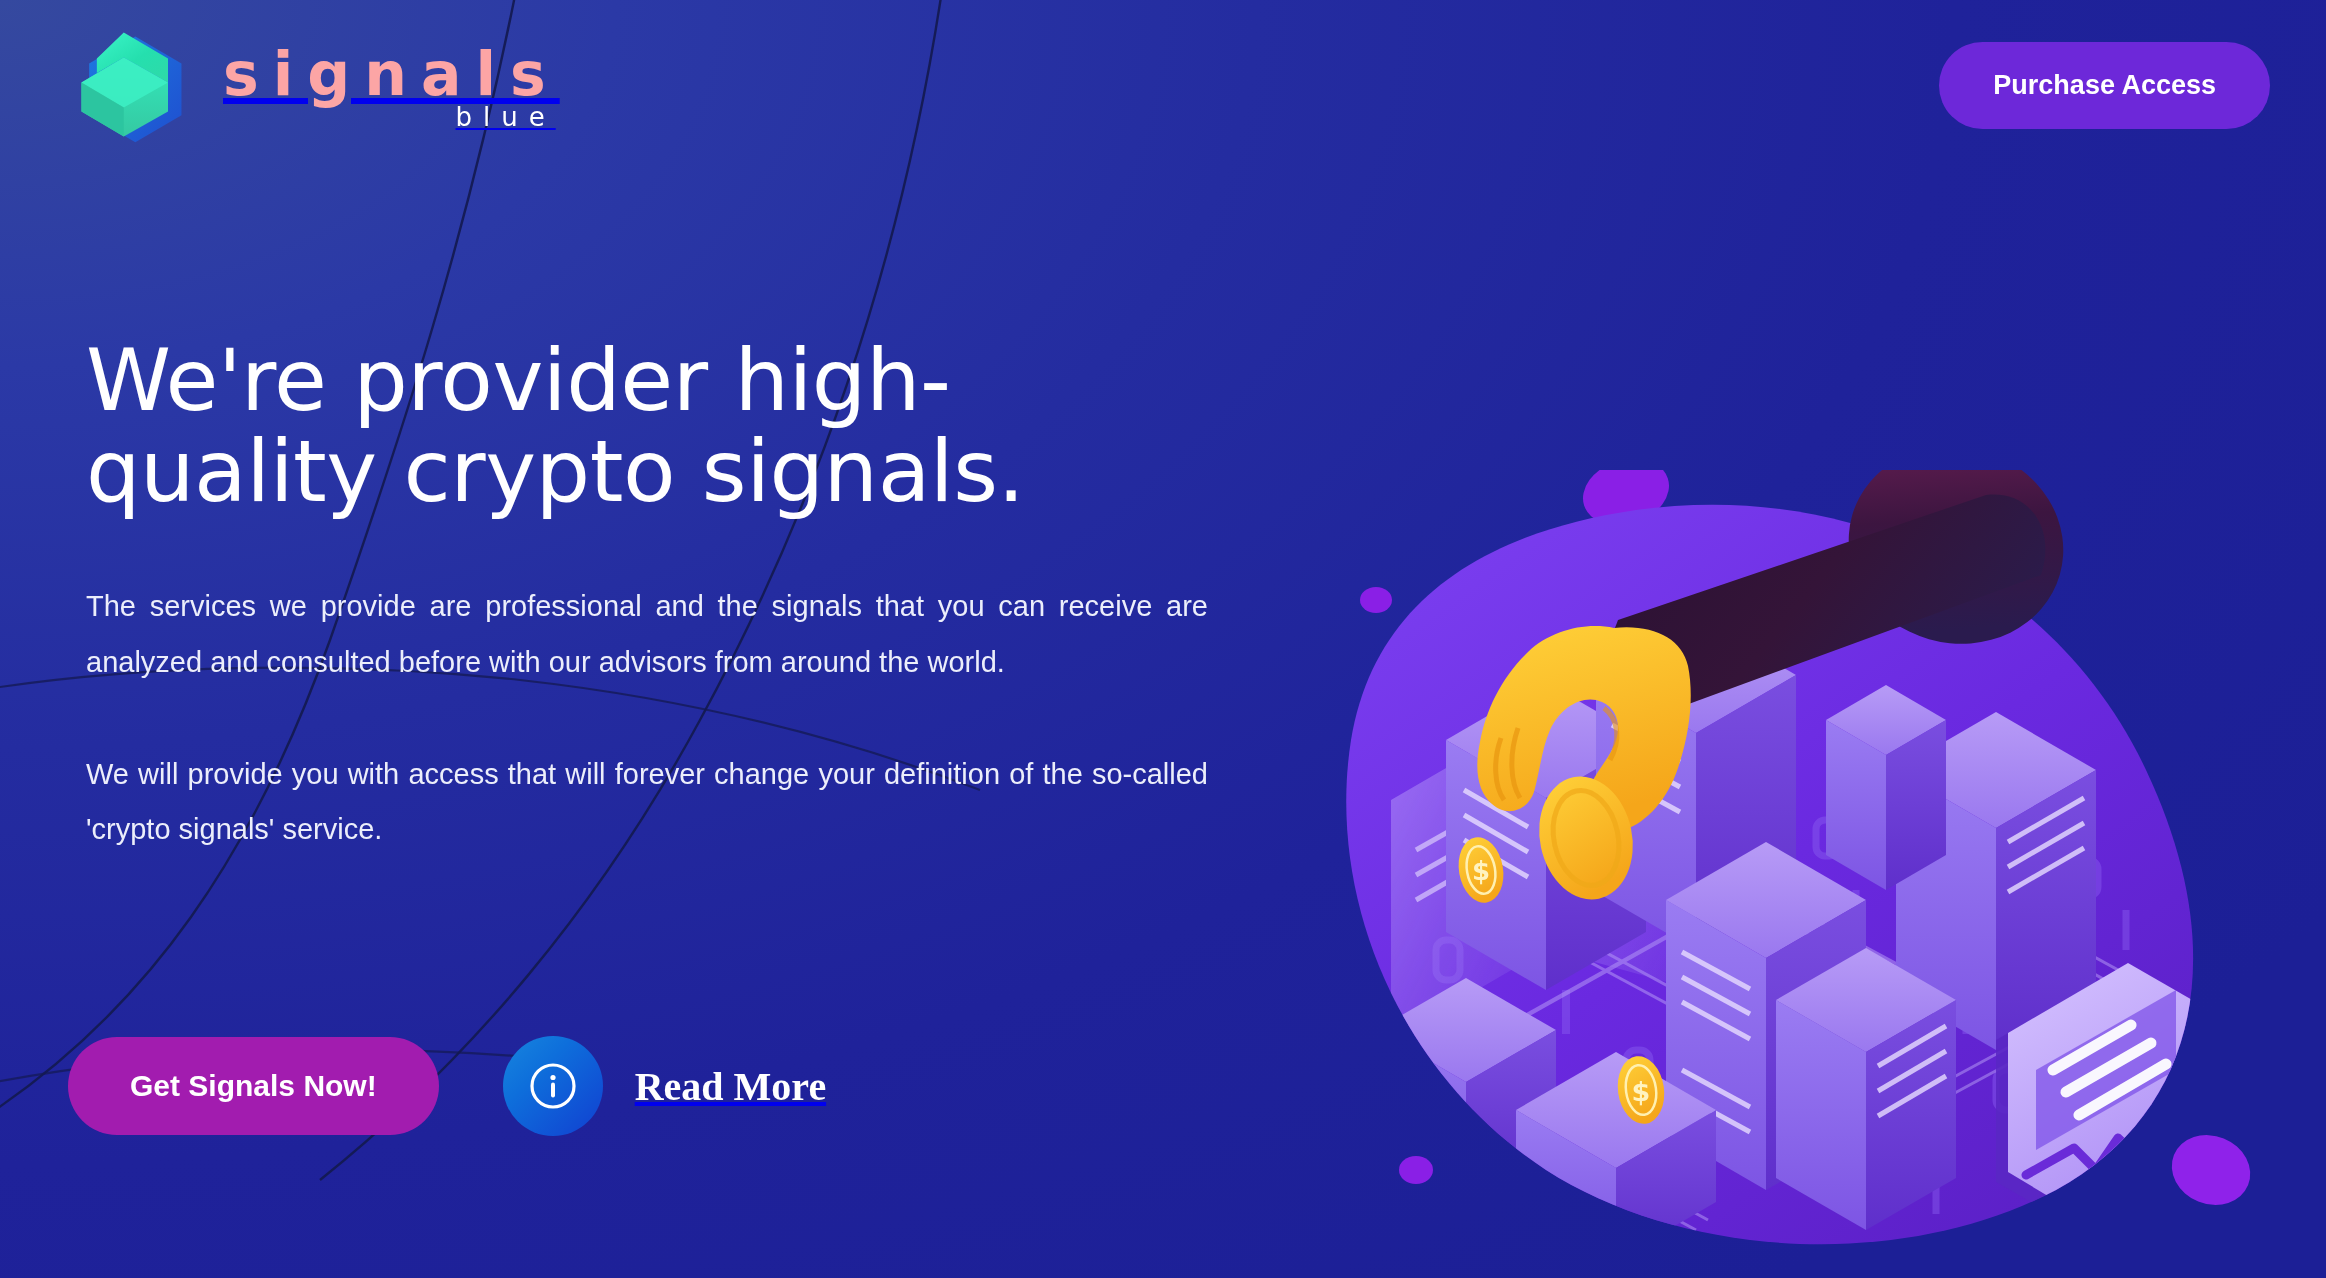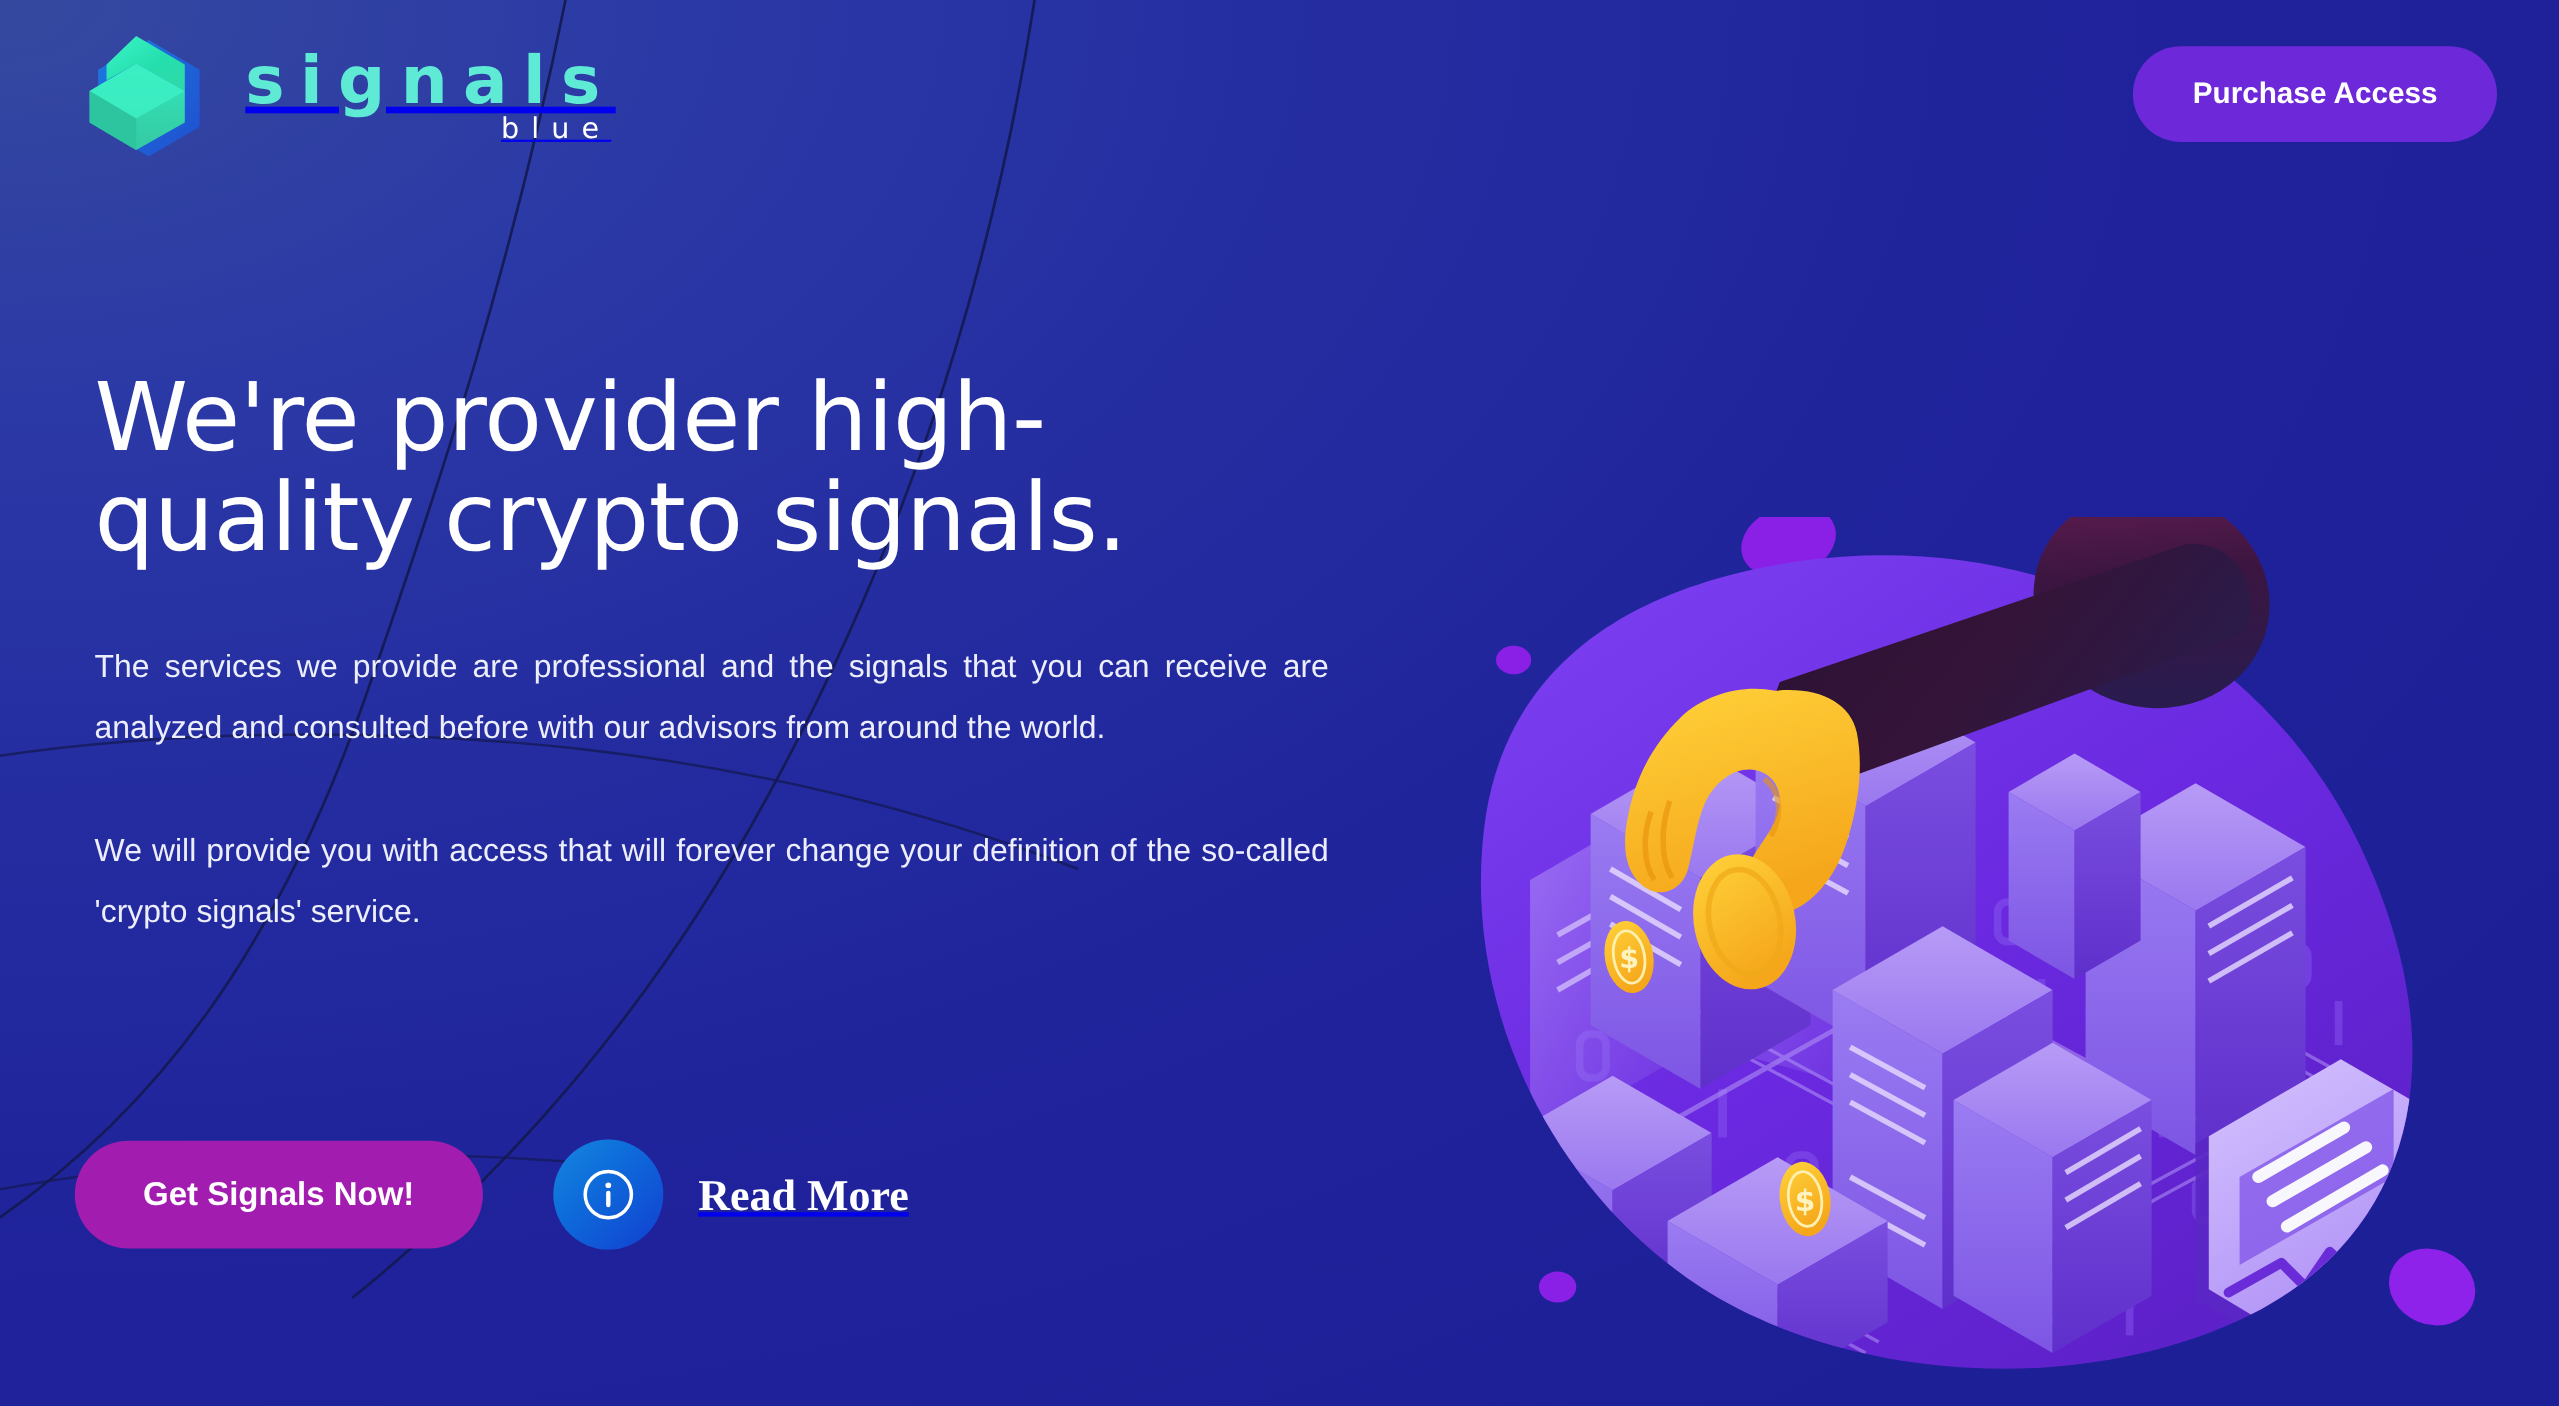--- a/index.html
+++ b/index.html
@@ -24,21 +24,21 @@
     display:flex; align-items:center;
     padding:0 56px 0 68px;
     z-index:20;
   }
 
   
   #logo { display:flex; align-items:center; gap:30px; }
   #logo-mark { width:125px; height:125px; flex:0 0 125px; }
   #logo-text { display:flex; flex-direction:column; line-height:1; padding-top:4px; }
   #logo-word {
-    color:#5eead4; font-size:60px; font-weight:700;
+    color:#fca5a5; font-size:60px; font-weight:700;
     letter-spacing:14px; font-family:"DejaVu Sans", sans-serif;text-align:center;
   }
   #logo-sub {
     color:#ffffff; font-size:26px; font-weight:400;
     letter-spacing:11px; text-align:right; padding-right:4px;
     font-family:"DejaVu Sans", sans-serif;
   }
 
   
   #nav {

